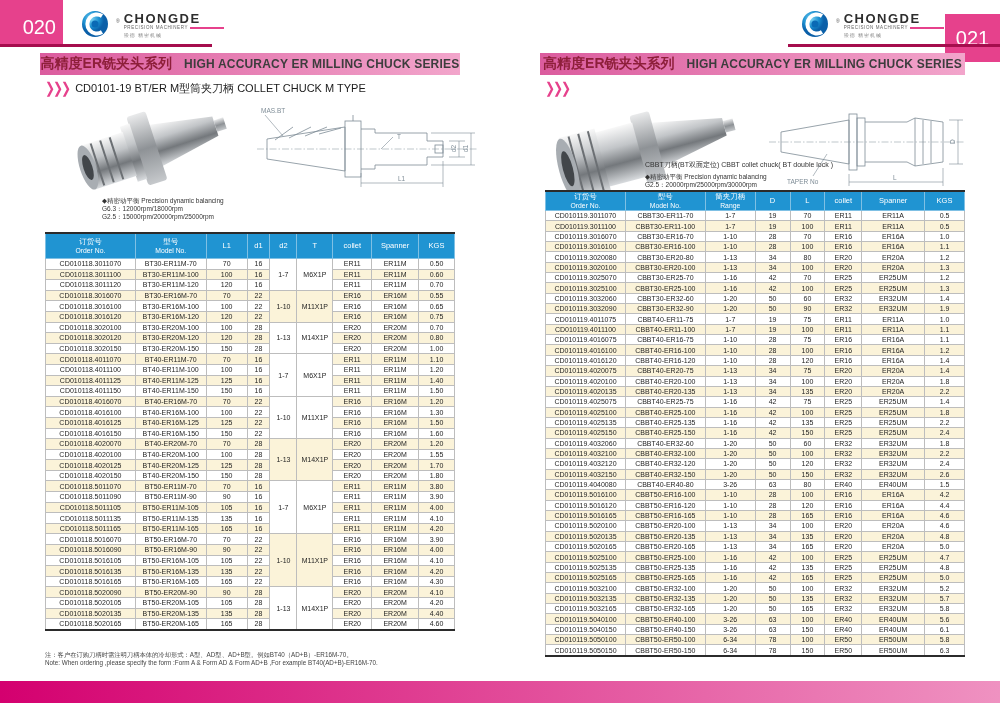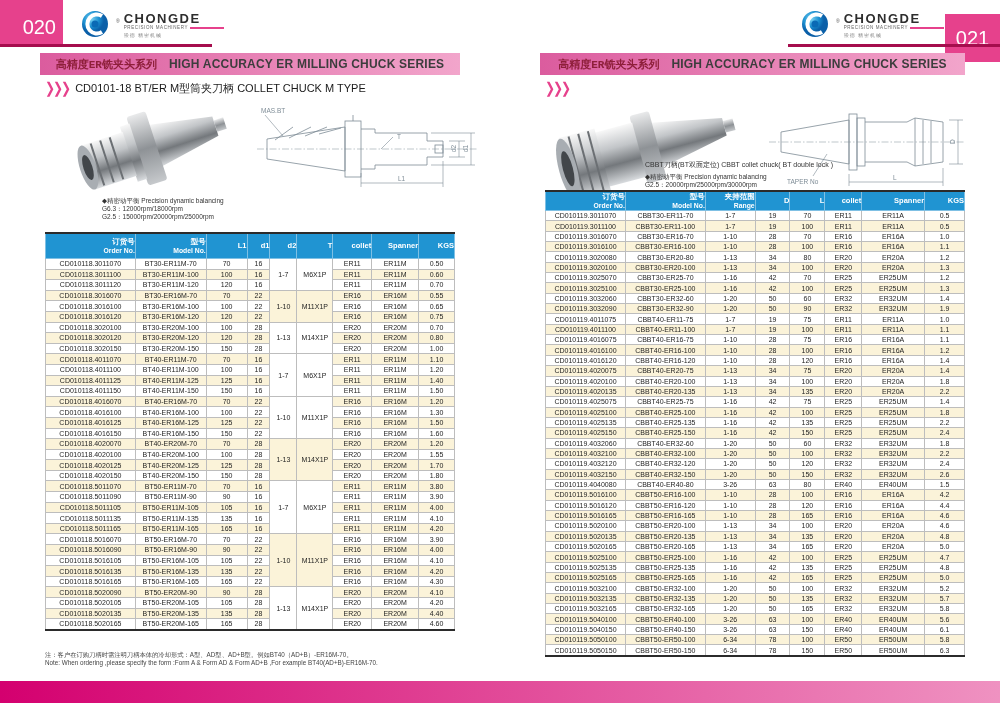--- a/index.html
+++ b/index.html
@@ -25,43 +25,43 @@
   .logo-sub{font-size:4.5px;color:#666;letter-spacing:.6px;margin-top:1.5px;display:flex;align-items:center;gap:2px;}
   .logo-sub .dash{display:inline-block;width:34px;height:2px;background:var(--accent,#E6418C);}
   .logo-zh{font-size:5px;color:#888;margin-top:2px;letter-spacing:1px;}
   .reg{font-size:5px;color:#555;position:relative;top:-2px;}
 
   
   .series-bar{height:22px;display:flex;align-items:center;justify-content:center;gap:12px;
       background:linear-gradient(to right,var(--bar-from,#DB5C9E),var(--bar-to,#F2A5CB));}
   #series-bar-left{left:40px;top:53px;width:420px;}
   #series-bar-right{left:540px;top:53px;width:425px;}
-  .series-zh{font-size:11px;font-weight:bold;color:#8E1F3A;font-family:Liberation Mono, monospace;}
+  .series-zh{font-size:14px;font-weight:bold;color:#8E1F3A;}
   .series-en{font-size:12px;font-weight:bold;color:#3d3d3d;letter-spacing:.2px;}
 
   
   .section-title{display:flex;align-items:center;gap:6px;height:16px;}
   #section-title-left{left:45px;top:80px;}
   #section-title-right{left:545px;top:80px;}
   .chevrons{color:var(--accent,#E6418C);font-weight:bold;font-size:12px;letter-spacing:-2px;transform:scaleY(1.25);}
   .section-text{font-size:11px;color:#1a1a1a;}
 
   
   .smallnote{font-size:6.5px;color:#333;line-height:1.25;}
   #balancing-left{left:102px;top:197px;}
   #product-note-right{left:645px;top:161px;}
   #footnote-left{left:45px;top:651px;font-size:6.3px;color:#444;line-height:1.3;}
 
   
   table.cat{border-collapse:collapse;table-layout:fixed;
       border-top:2px solid #2b2b2b;border-bottom:2px solid #2b2b2b;}
   #left-table-wrap{left:45px;top:232px;width:410px;}
   #right-table-wrap{left:545px;top:190px;width:420px;}
-  table.cat th{background:var(--table-head,#2094D2);color:#fff;font-weight:bold;
-      border:1px solid #7fc0e4;padding:0;vertical-align:middle;text-align:right;}
+  table.cat th{background:var(--table-head,#2094D2);color:#fff;font-weight:normal;
+      border:1px solid #7fc0e4;padding:0;vertical-align:middle;}
   .h-zh{display:block;font-size:7.5px;line-height:1.25;}
   .h-en{display:block;font-size:6.8px;line-height:1.15;}
   #left-table th{height:24px;}
   #right-table th{height:18px;}
   table.cat td{border:1px solid #bdbdbd;text-align:center;font-size:7px;
       padding:0;line-height:1;color:#1e1e1e;background:#fff;overflow:hidden;white-space:nowrap;}
   #left-table td{height:9.6px;}
   #right-table td{height:9.35px;}
   tr.stripe td{background:var(--stripe,#FBF3D9);}
   td.cell-cream{background:var(--stripe,#FBF3D9) !important;}
@@ -133,21 +133,21 @@
   <span class="series-zh">高精度ER铣夹头系列</span>
   <span class="series-en">HIGH ACCURACY ER MILLING CHUCK SERIES</span>
 </div>
 <div class="abs series-bar" id="series-bar-right">
   <span class="series-zh">高精度ER铣夹头系列</span>
   <span class="series-en">HIGH ACCURACY ER MILLING CHUCK SERIES</span>
 </div>
 
 <div class="abs section-title" id="section-title-left">
   <span class="chevrons">❯❯❯</span>
-  <span class="section-text">CD0101-18  BT/ER M型筒夹刀柄  COLLET CHUCK M TYPE</span>
+  <span class="section-text">CD0101-19  BT/ER M型筒夹刀柄  COLLET CHUCK M TYPE</span>
 </div>
 <div class="abs section-title" id="section-title-right">
   <span class="chevrons">❯❯❯</span>
 </div>
 
 <svg class="abs" style="left:55px;top:98px;" width="180" height="102" viewBox="0 0 180 102">
   <defs>
     <linearGradient id="met" x1="0" y1="0" x2="0" y2="1">
       <stop offset="0%" stop-color="#f8f8f8"></stop>
         <stop offset="35%" stop-color="#c2c5c8"></stop>
@@ -663,21 +663,21 @@
         <tr>
           <th>
             <span class="h-zh">订货号</span>
             <span class="h-en">Order No.</span>
           </th>
           <th>
             <span class="h-zh">型号</span>
             <span class="h-en">Model No.</span>
           </th>
           <th>
-            <span class="h-zh">夹持范围</span>
+            <span class="h-zh">筒夹刀柄</span>
             <span class="h-en">Range</span>
           </th>
           <th>
             <span class="h-zh">D</span>
           </th>
           <th>
             <span class="h-zh">L</span>
           </th>
           <th>
             <span class="h-zh">collet</span>

